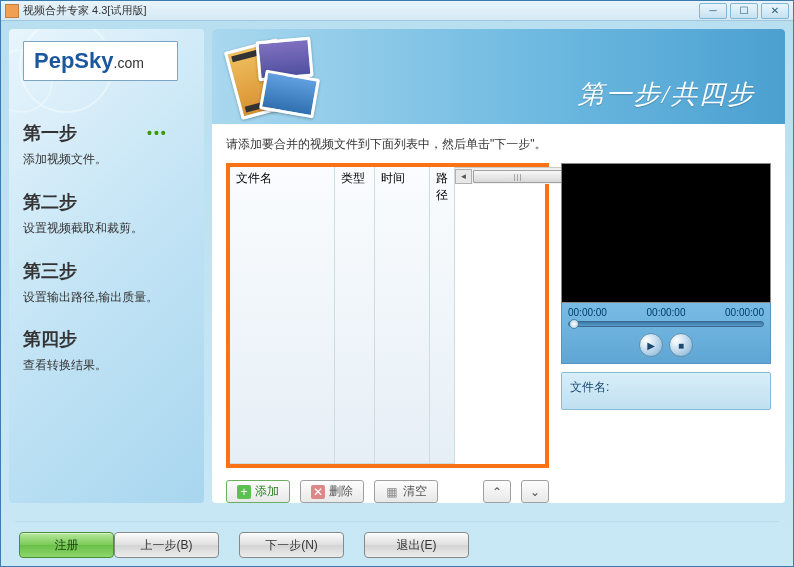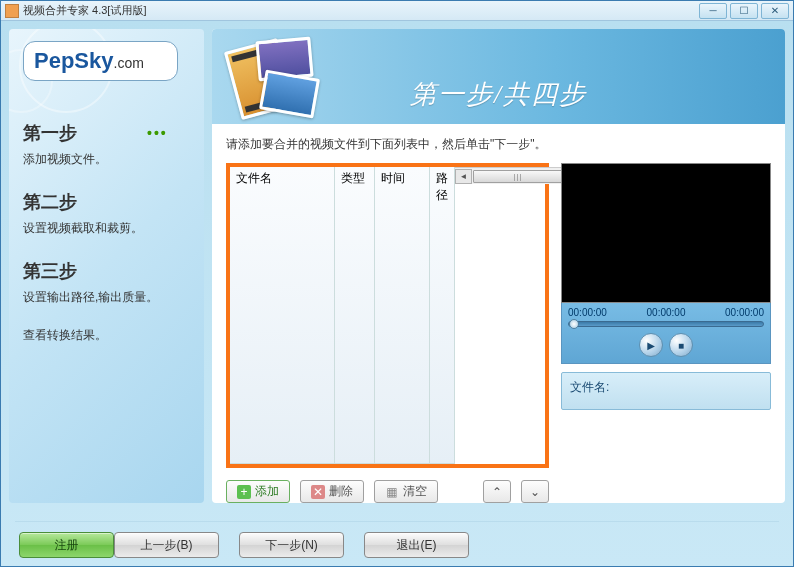--- a/index.html
+++ b/index.html
@@ -15,41 +15,41 @@
 .win-btn { width: 28px; height: 16px; background: linear-gradient(to bottom, #eaf5fc, #c5e2f1); border: 1px solid #7fb5d5; border-radius: 2px; display: flex; align-items: center; justify-content: center; cursor: pointer; font-size: 10px; color: #2a5a7a; }
 .win-btn.close { background: linear-gradient(to bottom, #eaf5fc, #c5e2f1); }
 
 
 .main-area { display: flex; height: 490px; padding: 8px; gap: 8px; }
 
 
 .sidebar { width: 195px; background: linear-gradient(135deg, #e8f5fc 0%, #c3e4f5 50%, #a8d6ef 100%); border-radius: 4px; padding: 12px 14px; position: relative; overflow: hidden; }
 .sidebar::before { content: ""; position: absolute; top: -10px; left: 10px; width: 90px; height: 90px; border: 2px solid rgba(255,255,255,0.4); border-radius: 50%; }
 .sidebar::after { content: ""; position: absolute; top: 20px; left: -20px; width: 60px; height: 60px; border: 2px solid rgba(255,255,255,0.3); border-radius: 50%; }
-.logo-box { background: #fff; border: 1px solid #7aa5c5; border-radius: 12px; padding: 6px 10px; margin-bottom: 40px; font-size: 22px; font-weight: bold; color: #1a579e; width: 155px; position: relative; z-index: 2; }
+.logo-box { background: #fff; border: 1px solid #7aa5c5; border-radius: 1px; padding: 6px 10px; margin-bottom: 40px; font-size: 22px; font-weight: bold; color: #1a579e; width: 155px; position: relative; z-index: 2; }
 .logo-box .dotcom { color: #333; font-size: 14px; font-weight: normal; }
 
 .step-list { position: relative; z-index: 2; }
 .step-item { margin-bottom: 22px; font-size: 12px; color: #333; }
 .step-item .step-title { font-weight: bold; font-size: 18px; margin-bottom: 6px; display: flex; align-items: center; }
 .step-item.active .step-title::after { content: "•••"; color: #3c9a00; margin-left: 70px; letter-spacing: 2px; font-size: 14px; }
 .step-item .step-desc { line-height: 1.4; }
 
 
 .content { flex: 1; background: #fff; border-radius: 4px; padding: 0; display: flex; flex-direction: column; position: relative; }
 
 .header-banner { height: 95px; background: linear-gradient(to right, #a9d8ef 0%, #6bb8e0 60%, #4ba0d0 100%); border-radius: 4px 4px 0 0; display: flex; align-items: center; padding: 0 30px; position: relative; overflow: visible; }
 .header-thumbs { position: absolute; left: 10px; top: -5px; width: 110px; height: 105px; }
 .header-thumbs .thumb { position: absolute; border: 3px solid #fff; border-radius: 2px; box-shadow: 0 1px 3px rgba(0,0,0,0.3); }
 .header-thumbs .t1 { width: 55px; height: 70px; background: linear-gradient(#f0c060, #d89030); left: 10px; top: 20px; transform: rotate(-15deg); }
 .header-thumbs .t1::before, .header-thumbs .t1::after { content:""; position:absolute; left:3px; right:3px; height:6px; background:#333; }
 .header-thumbs .t1::before { top:3px; } .header-thumbs .t1::after { bottom:3px; }
 .header-thumbs .t2 { width: 55px; height: 40px; background: linear-gradient(#8070c0, #5050a0); left: 35px; top: 15px; transform: rotate(-5deg); }
 .header-thumbs .t3 { width: 55px; height: 40px; background: linear-gradient(#60a0e0, #3070b0); left: 40px; top: 50px; transform: rotate(10deg); }
-.header-step-text { flex: 1; text-align: center; font-size: 26px; font-style: italic; color: #fff; font-family: "KaiTi", "STKaiti", serif; letter-spacing: 2px; text-shadow: 0 1px 1px rgba(0,0,0,0.2); margin-top: 36px; }
+.header-step-text { flex: 1; text-align: right; font-size: 26px; font-style: italic; color: #fff; font-family: "KaiTi", "STKaiti", serif; letter-spacing: 2px; text-shadow: 0 1px 1px rgba(0,0,0,0.2); margin-top: 36px; }
 
 .content-body { flex: 1; padding: 12px 14px 0 14px; display: flex; flex-direction: column; }
 .instruction { font-size: 12px; color: #333; margin-bottom: 10px; }
 
 .content-row { display: flex; gap: 12px; flex: 1; }
 
 
 .table-area { width: 323px; display: flex; flex-direction: column; }
 .file-table { border: 4px solid #f97316; flex: 1; font-size: 12px; background: #fff; display: flex; }
 .ft-head { display: flex; background: linear-gradient(#fafcfe, #e6eff6); border-bottom: 1px solid #cdd; }
@@ -125,20 +125,21 @@
         </div>
         <div class="step-item">
           <div class="step-title">第二步</div>
           <div class="step-desc">设置视频截取和裁剪。</div>
         </div>
         <div class="step-item">
           <div class="step-title">第三步</div>
           <div class="step-desc">设置输出路径,输出质量。</div>
         </div>
         <div class="step-item">
+          <div class="step-title">第四步</div>
           <div class="step-desc">查看转换结果。</div>
         </div>
       </div>
     </div>
 
     <div class="content">
 
       <div class="header-banner">
         <div class="header-thumbs">
           <div class="thumb t1"></div>

